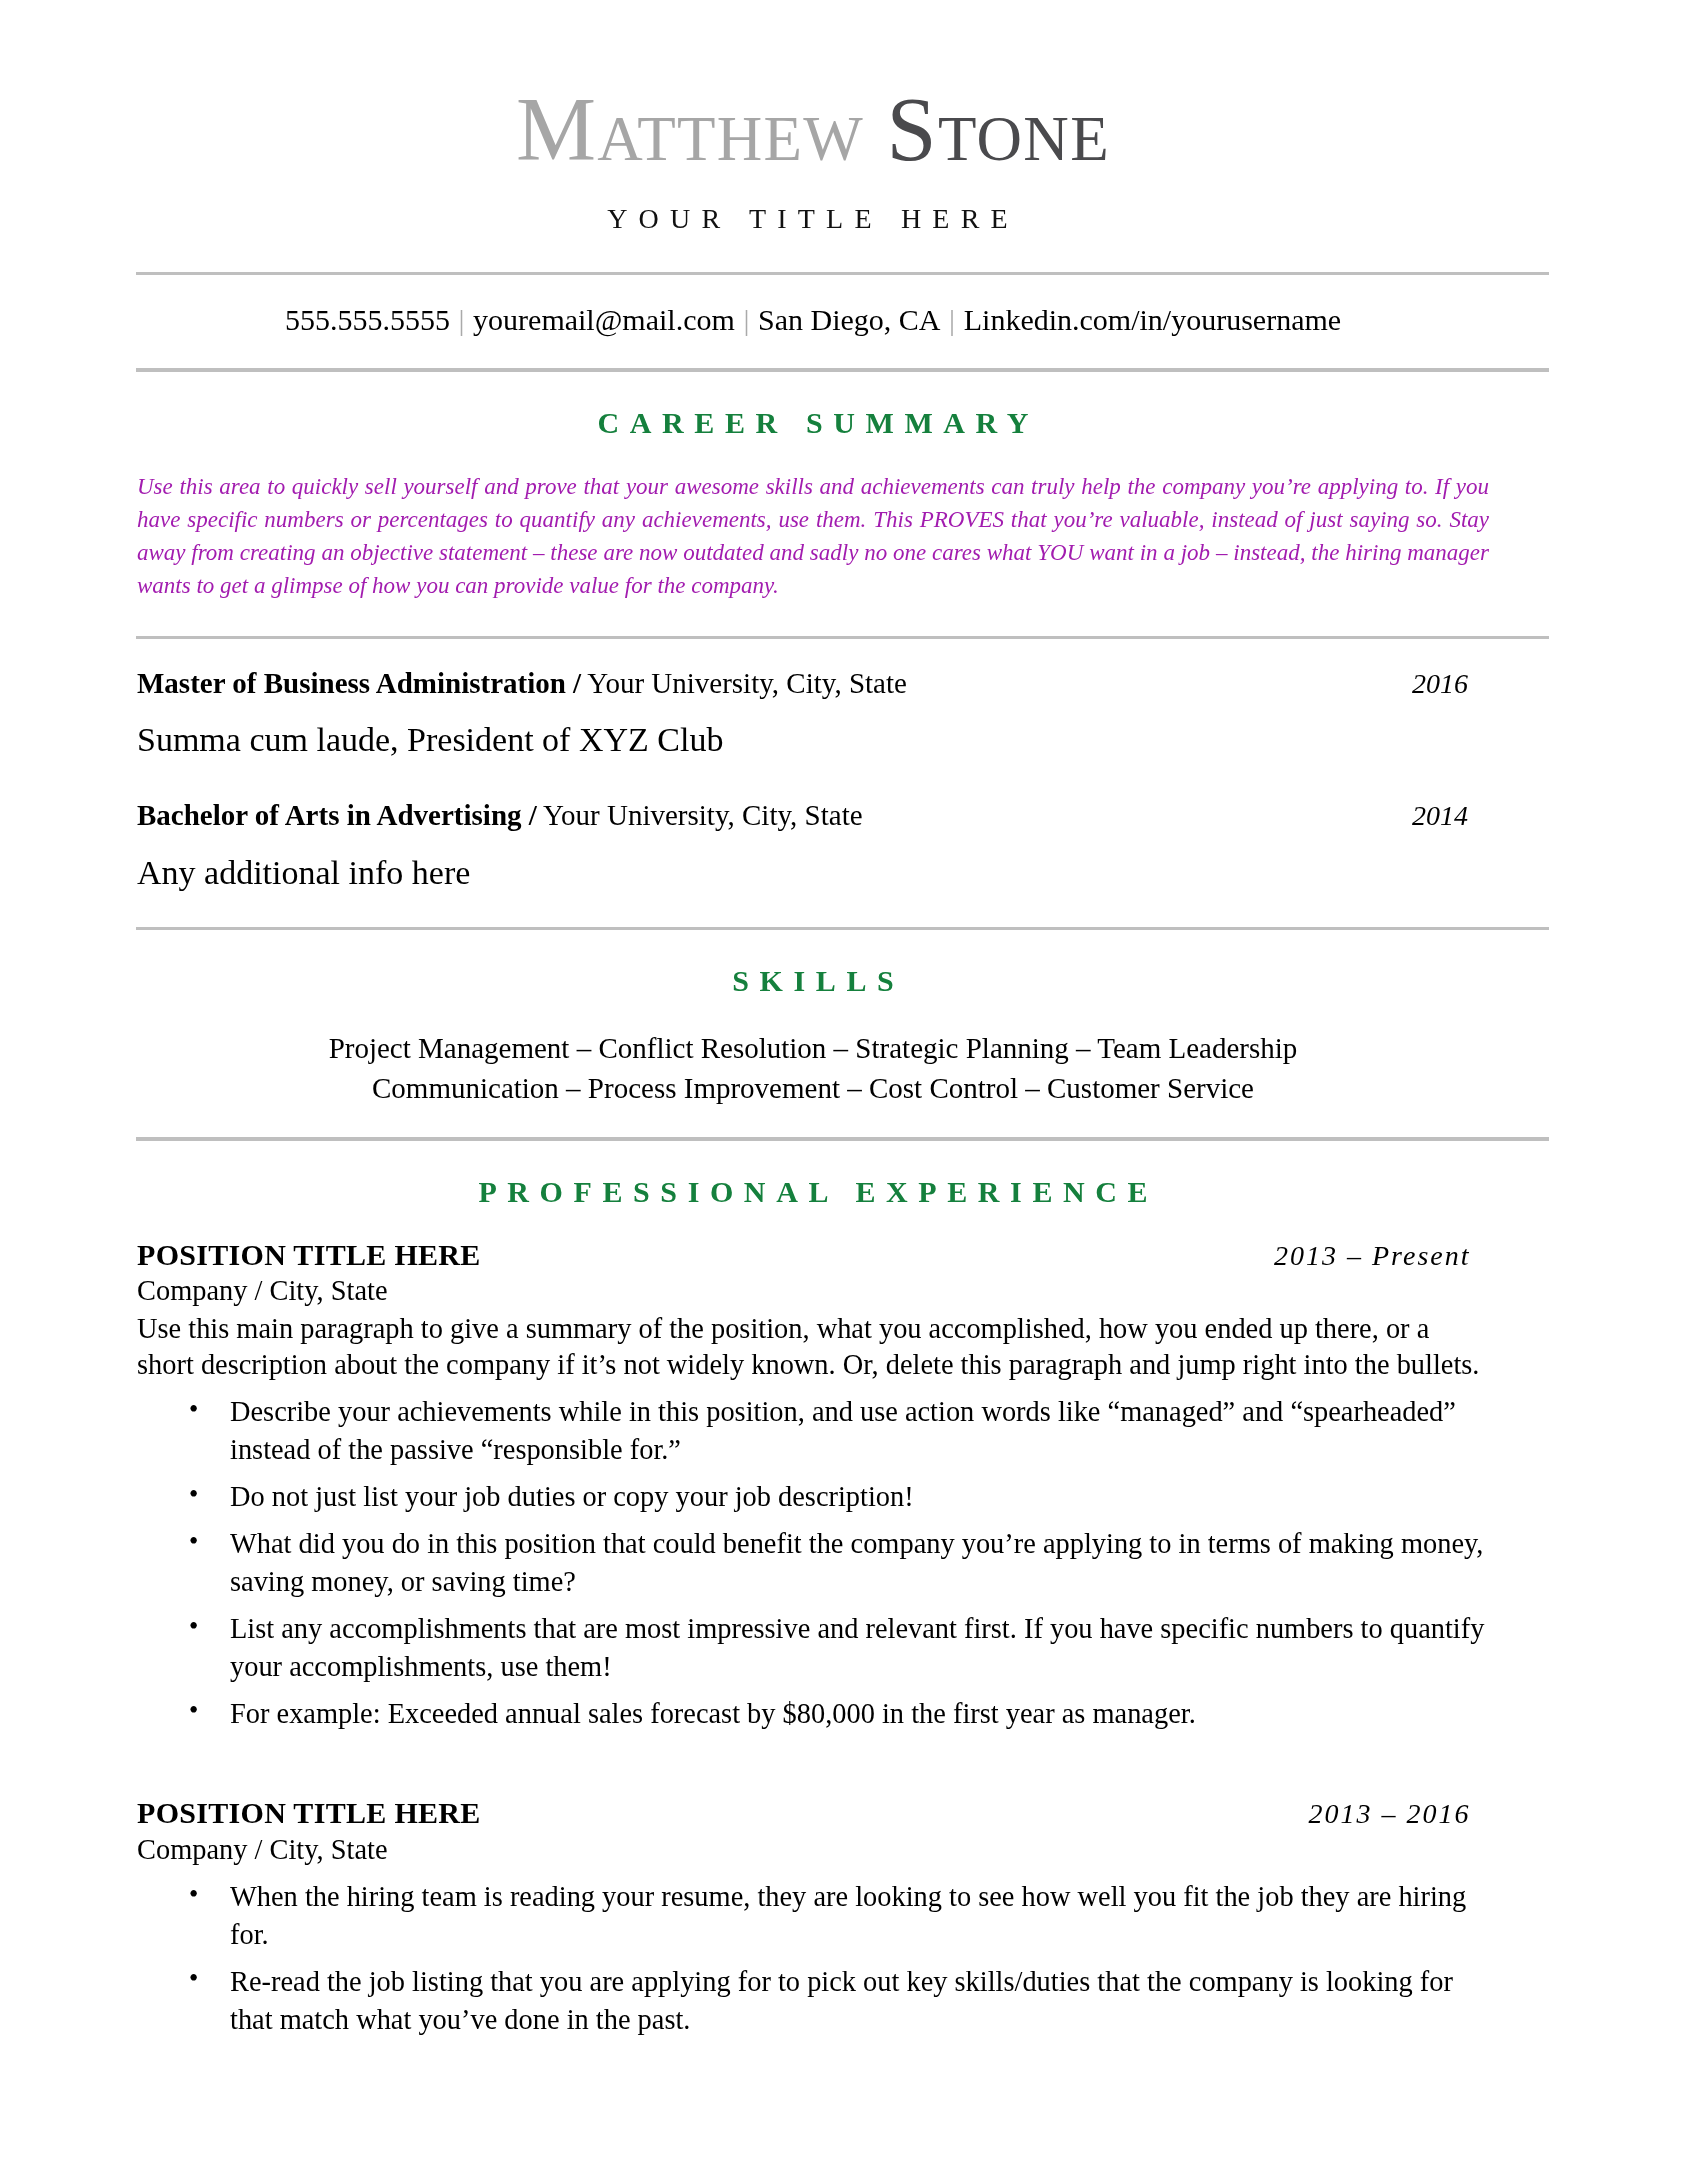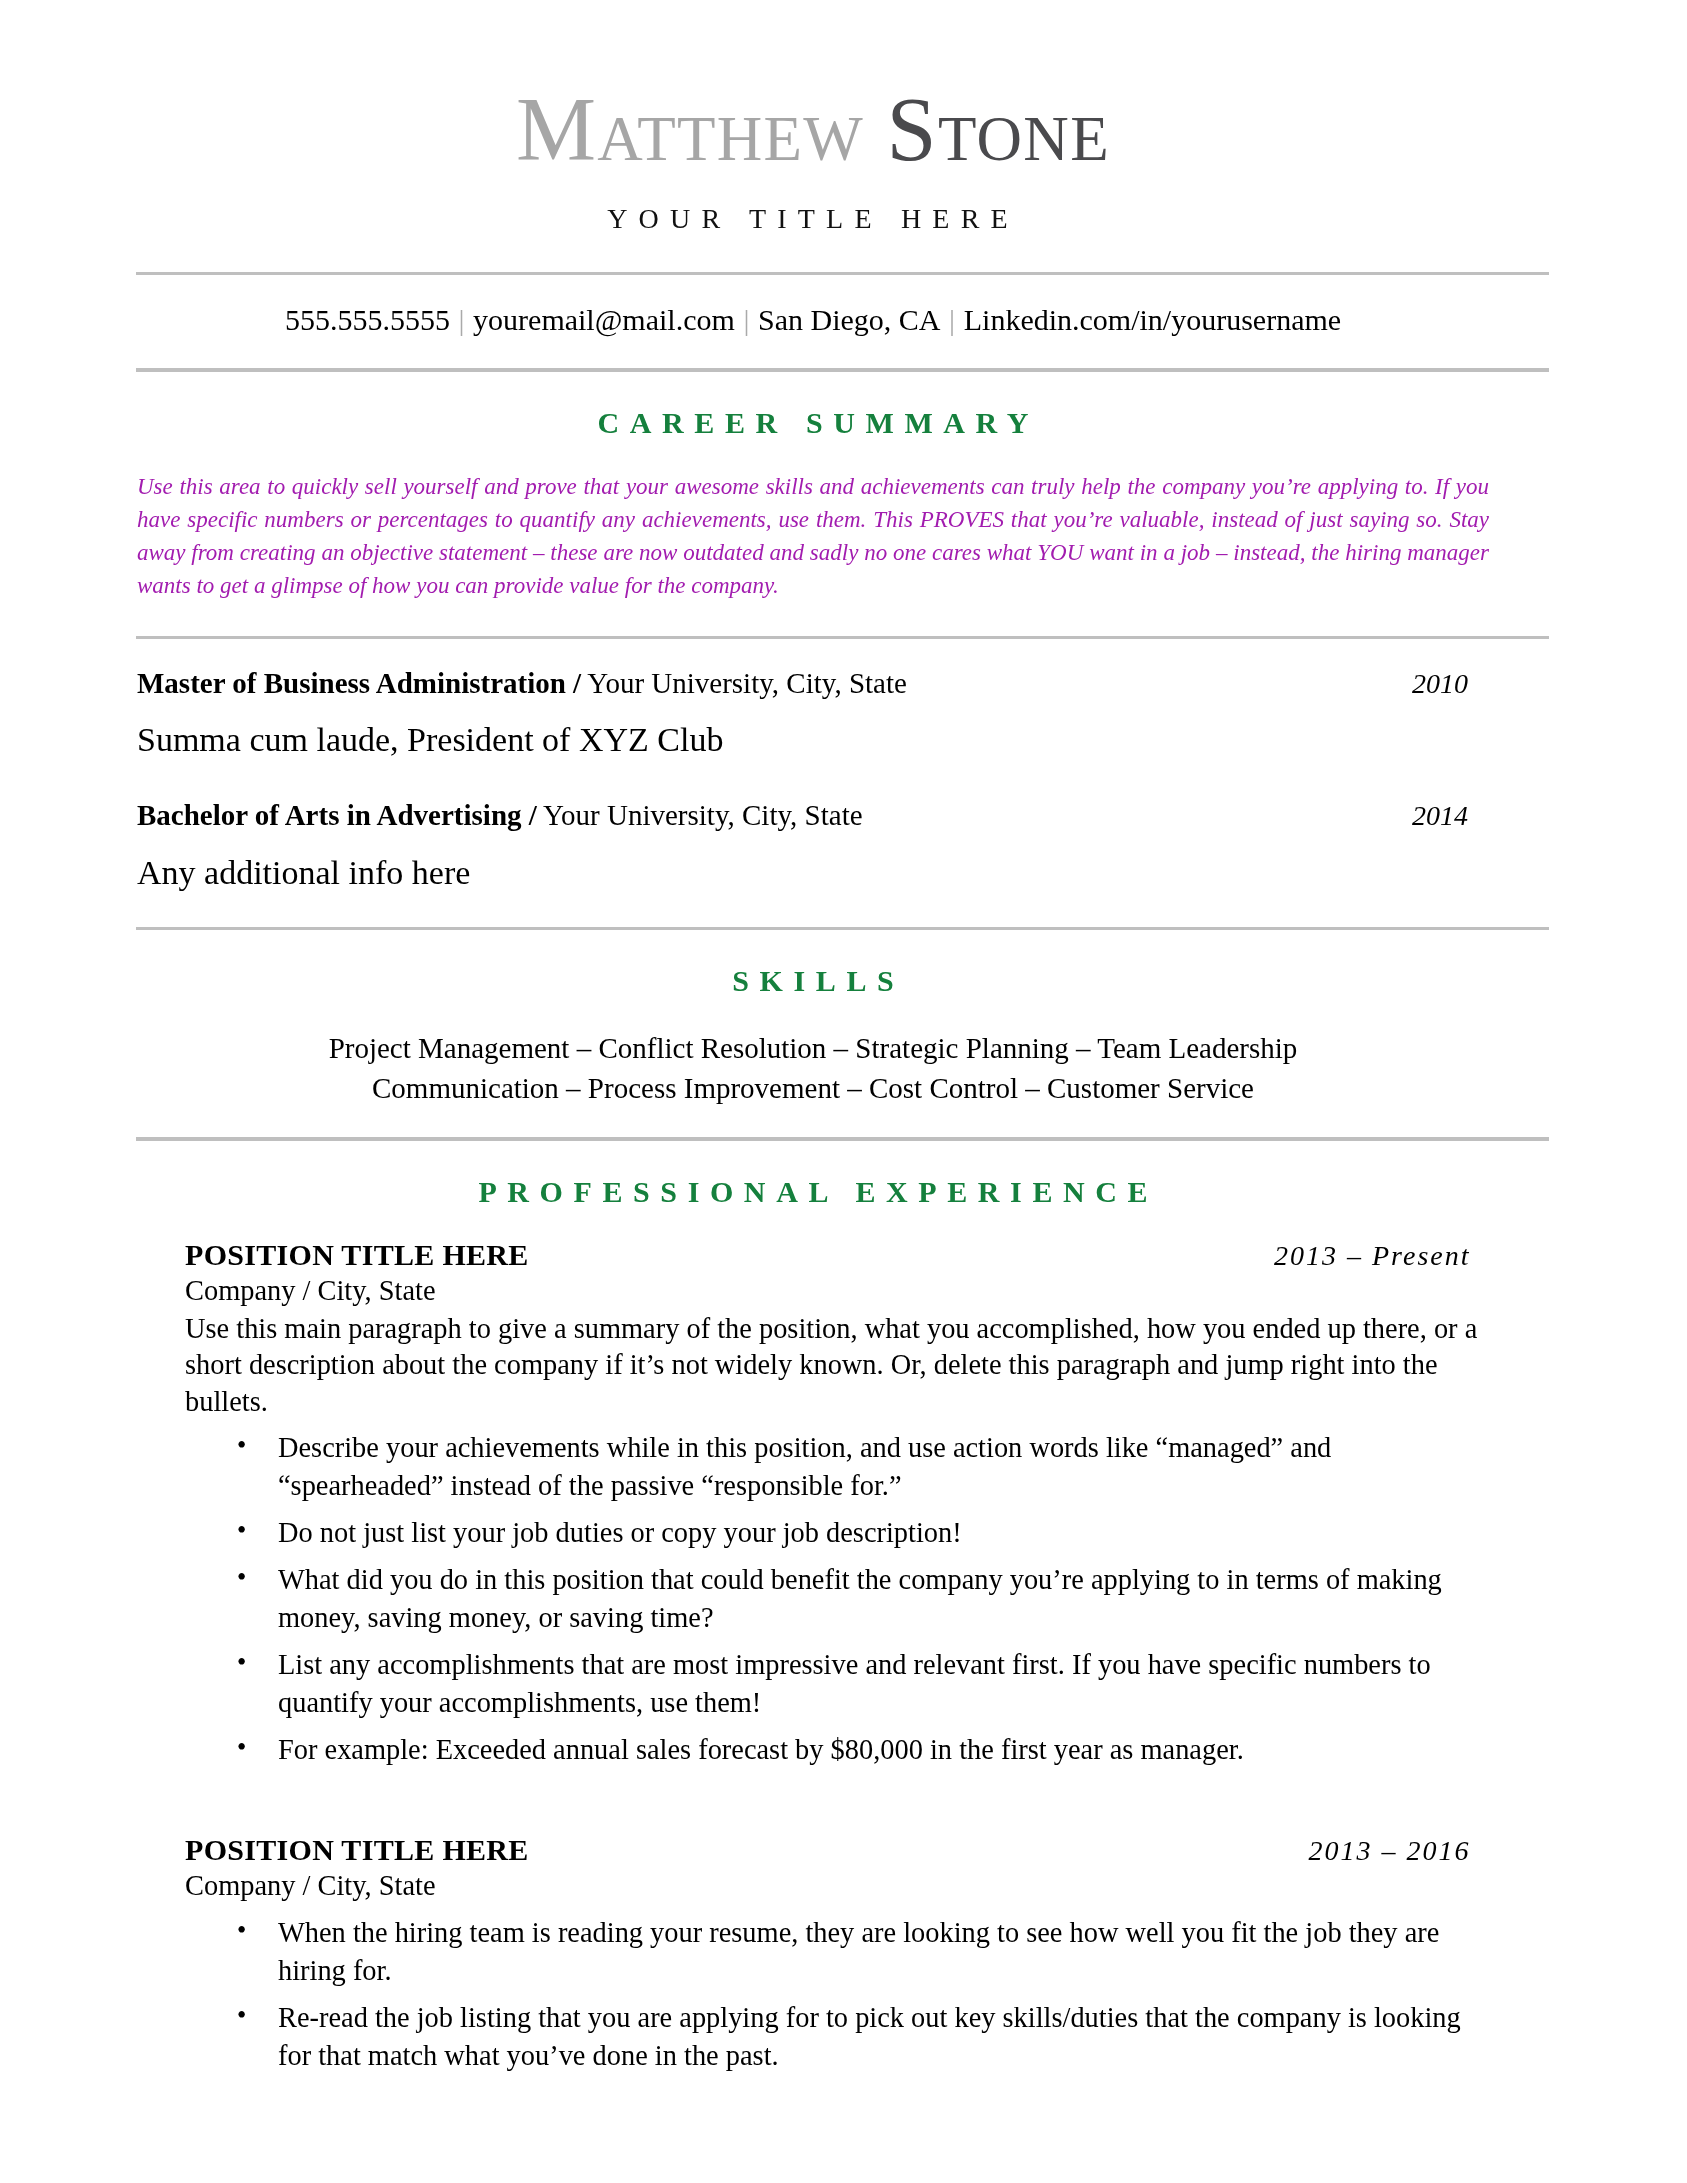--- a/index.html
+++ b/index.html
@@ -128,21 +128,21 @@
 
   
   .skills {
     text-align: center;
     font-size: 29px;
     line-height: 1.38;
     margin-top: 30px;
   }
 
   
-  .job { margin-top: 29px; margin-left: 48px; }
+  .job { margin-top: 29px; }
   .job + .job { margin-top: 64px; }
 
   .job-head {
     display: flex;
     align-items: baseline;
     justify-content: space-between;
   }
   .job-position {
     font-size: 30px;
     font-weight: bold;
@@ -215,21 +215,21 @@
 
   <div class="rule r-education"></div>
 
 
   <div class="edu-block">
     <div class="edu-row">
       <div class="edu-main">
         <span class="edu-degree">Master of Business Administration /</span>
         <span class="edu-school">Your University, City, State</span>
       </div>
-      <div class="edu-year">2010</div>
+      <div class="edu-year">2016</div>
     </div>
     <div class="edu-sub">Summa cum laude, President of XYZ Club</div>
   </div>
 
   <div class="edu-block">
     <div class="edu-row">
       <div class="edu-main">
         <span class="edu-degree">Bachelor of Arts in Advertising /</span>
         <span class="edu-school">Your University, City, State</span>
       </div>

